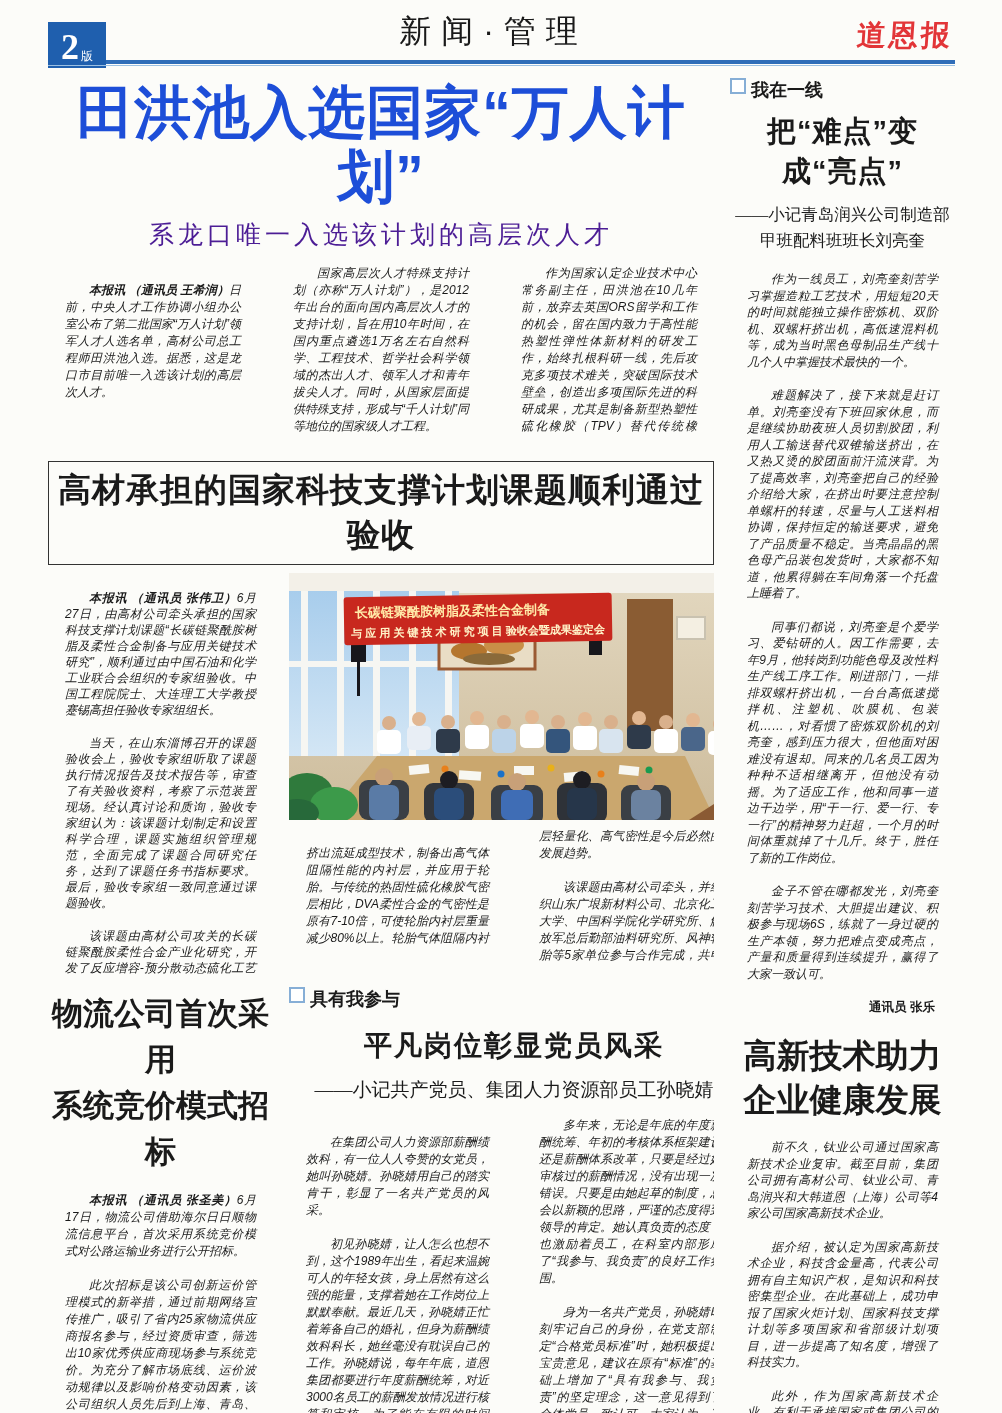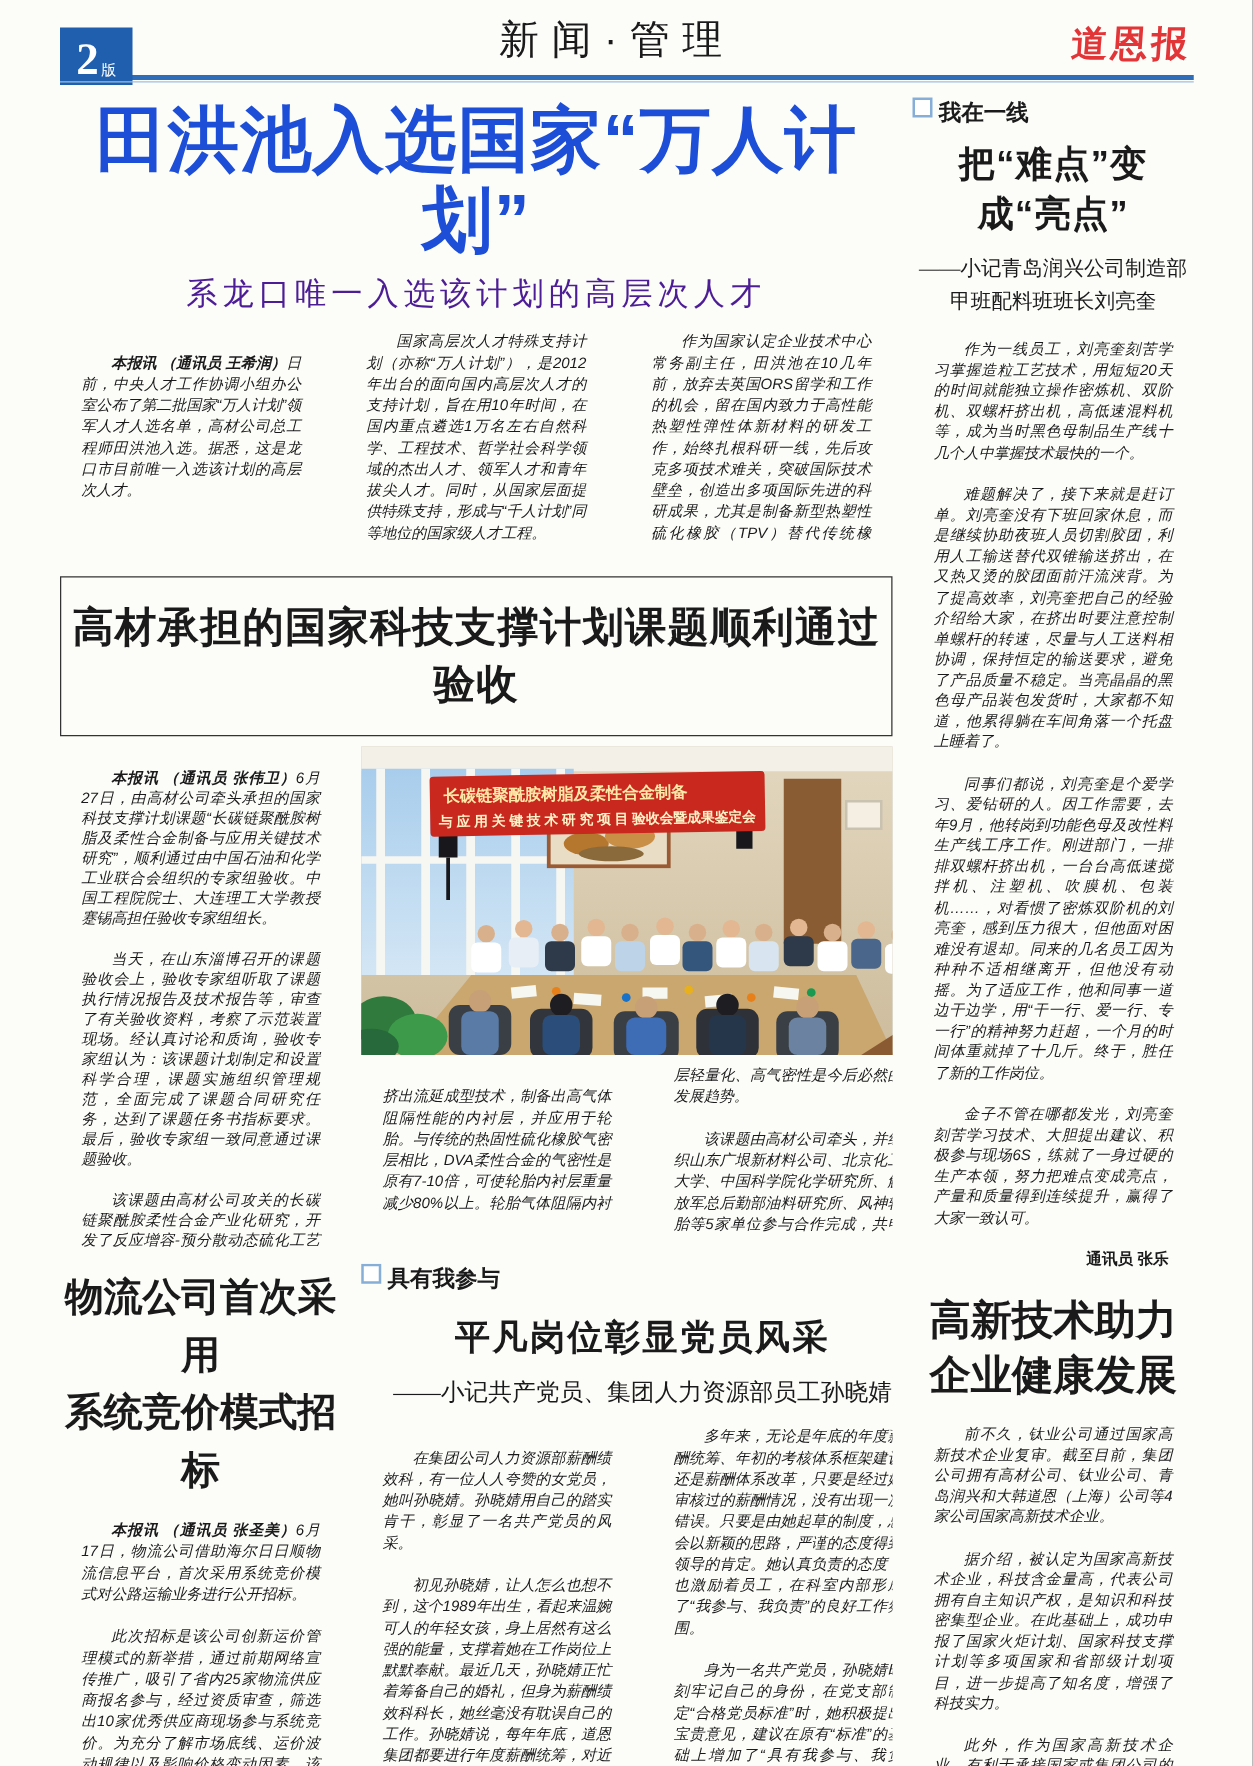--- a/index.html
+++ b/index.html
@@ -36,21 +36,21 @@
   .seclabel .sq{width:12px;height:12px;border:2px solid #86aed6;background:#fff;flex:0 0 auto;}
   
   .main{display:flex;gap:16px;margin-top:14px;}
   .leftmain{width:666px;flex:0 0 auto;}
   .rightcol{width:225px;flex:0 0 auto;}
   
   .a1-head{color:#1d4ed8;font-size:57px;font-weight:900;letter-spacing:1px;text-align:center;line-height:64px;margin:2px 0 10px;}
   .a1-sub{font-family:"Liberation Serif",serif;font-size:25px;letter-spacing:4px;text-align:center;color:#4c1d95;margin-bottom:14px;}
   .a1-body{height:186px;column-count:3;column-gap:18px;column-fill:auto;overflow:hidden;}
   
-  .a2-headbox{border:1px solid #333;margin:10px 0 8px;padding:18px 4px;text-align:center;
+  .a2-headbox{border:1px solid #333;margin:10px 0 8px;padding:6px 4px;text-align:center;
     font-size:33px;font-weight:bold;letter-spacing:1px;}
   .a2-row{display:flex;gap:16px;height:404px;overflow:hidden;}
   .a2-left{width:225px;flex:0 0 auto;overflow:hidden;}
   .a2-left p{line-height:16px;}
   .a2-right{width:450px;flex:0 0 auto;display:flex;flex-direction:column;}
   .photo{width:450px;height:247px;background:#cfd8da;flex:0 0 auto;}
   .a2-below{margin-top:8px;height:142px;column-count:2;column-gap:16px;column-fill:auto;overflow:hidden;}
   
   .bottomrow{display:flex;gap:16px;margin-top:10px;height:540px;overflow:hidden;}
   .wuliu{width:225px;flex:0 0 auto;}

